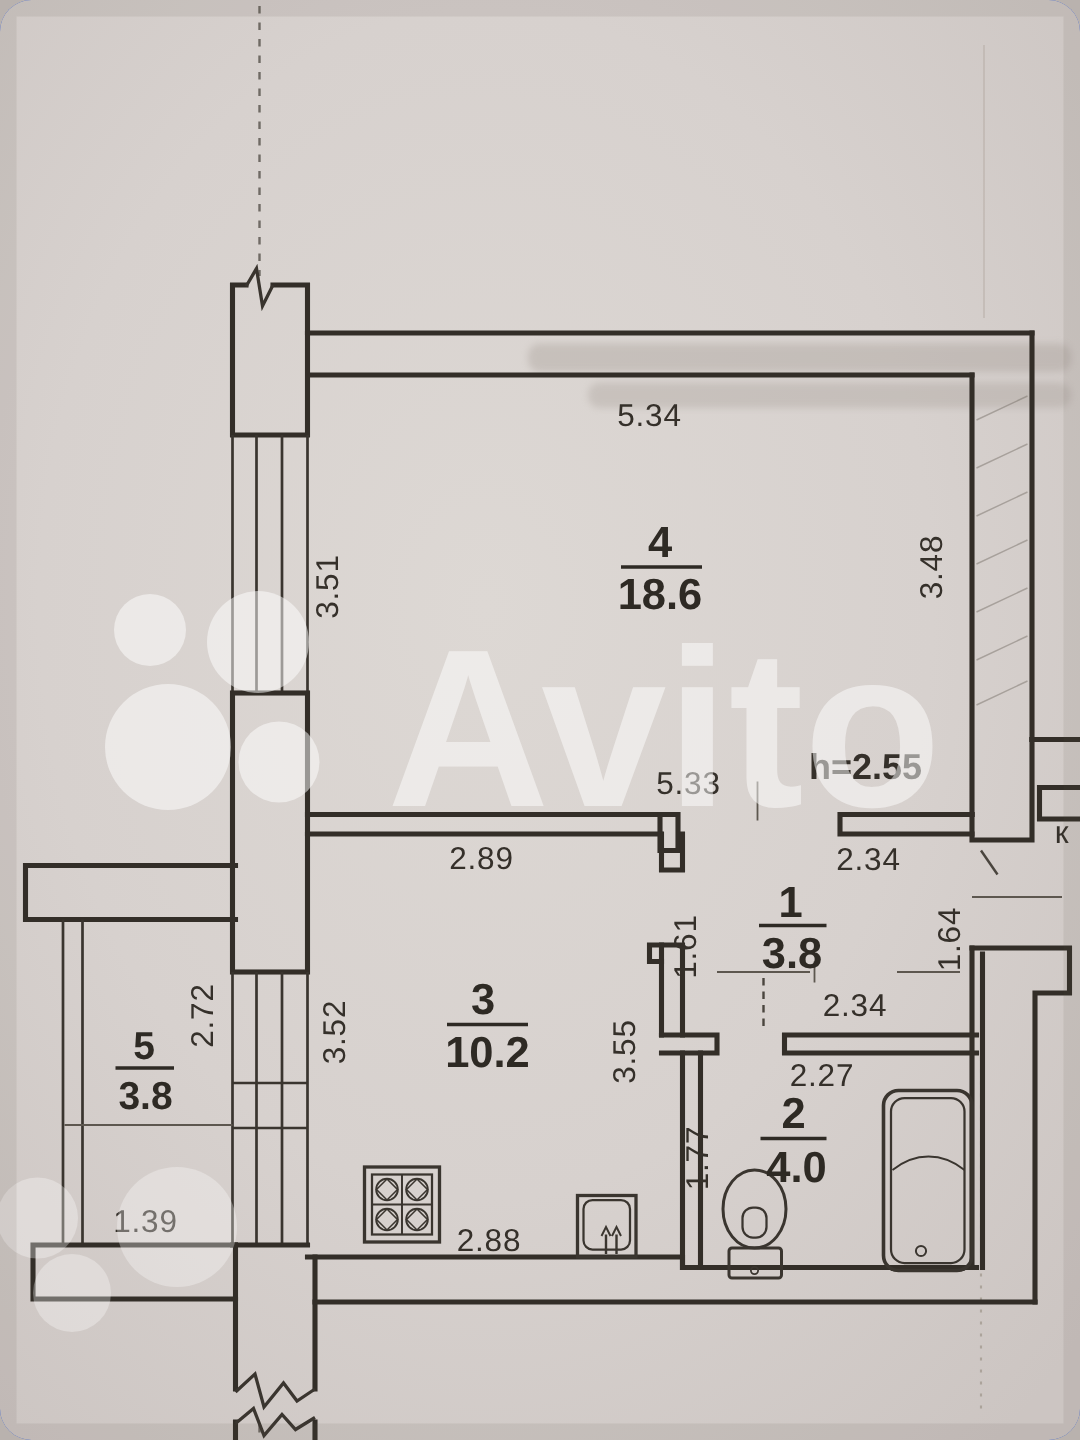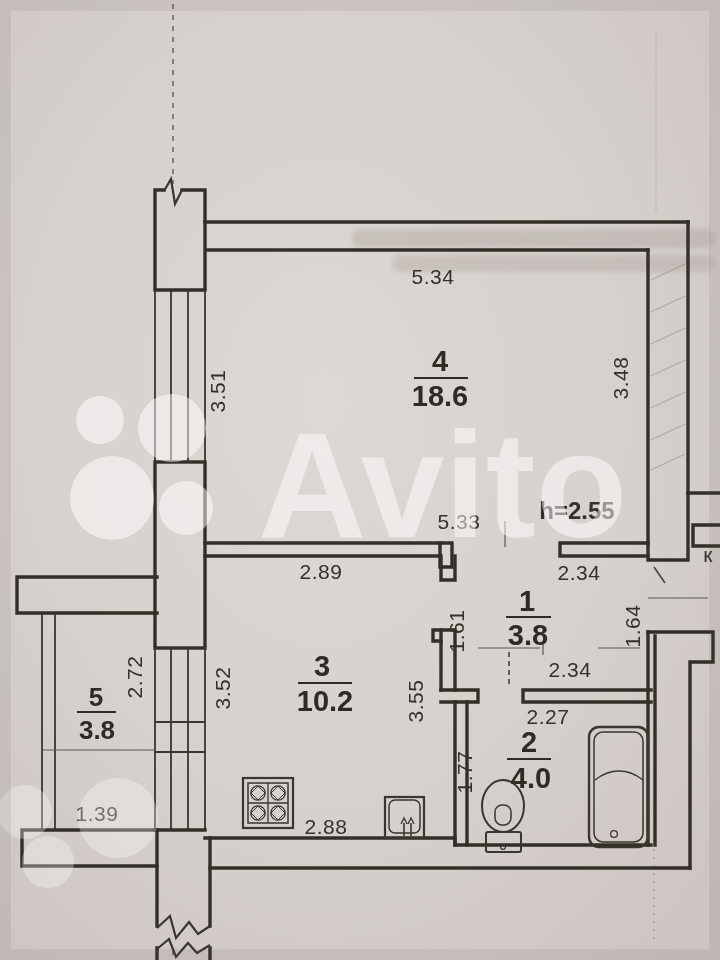--- a/index.html
+++ b/index.html
@@ -1,19 +1,20 @@
 <!DOCTYPE html>
 <html><head>
 <meta charset="utf-8">
 <style>
   html,body{margin:0;padding:0;background:#b9b2ae;}
   .stage{
     position:relative;width:720px;height:960px;overflow:hidden;
     font-family:"Liberation Sans", sans-serif;
     background:#1d4ed8;
+    border-radius:21px;
   }
   svg{display:block}
   .wall{stroke:#332e28;stroke-width:3.4;fill:none;stroke-linecap:square}
   .wall-thin{stroke:#3a352f;stroke-width:1.8;fill:none}
   .hair{stroke:#5d574f;stroke-width:1.2;fill:none}
   .fixture{stroke:#3a352f;fill:none}
   .dim{fill:#35302a;font-size:21px;letter-spacing:.5px}
   .roomnum{fill:#2e2a24;font-size:29px;font-weight:700}
   .roomarea{fill:#2e2a24;font-size:29px;font-weight:700}
   .note{fill:#35302a;font-size:24px;font-weight:600}

